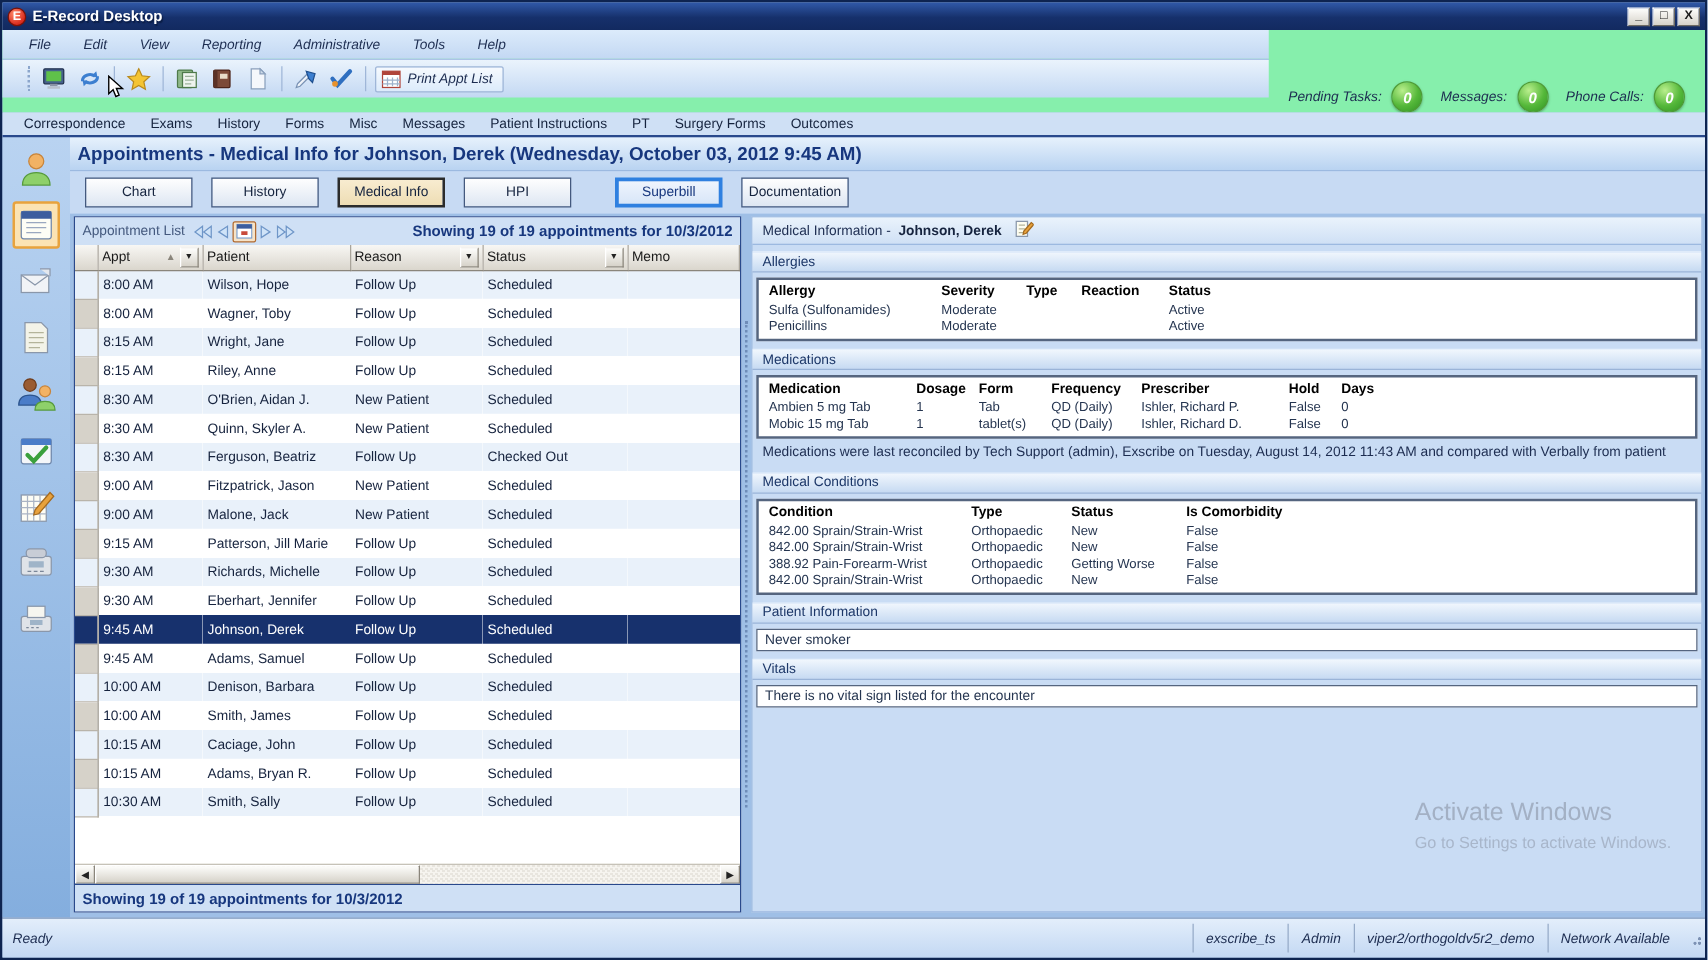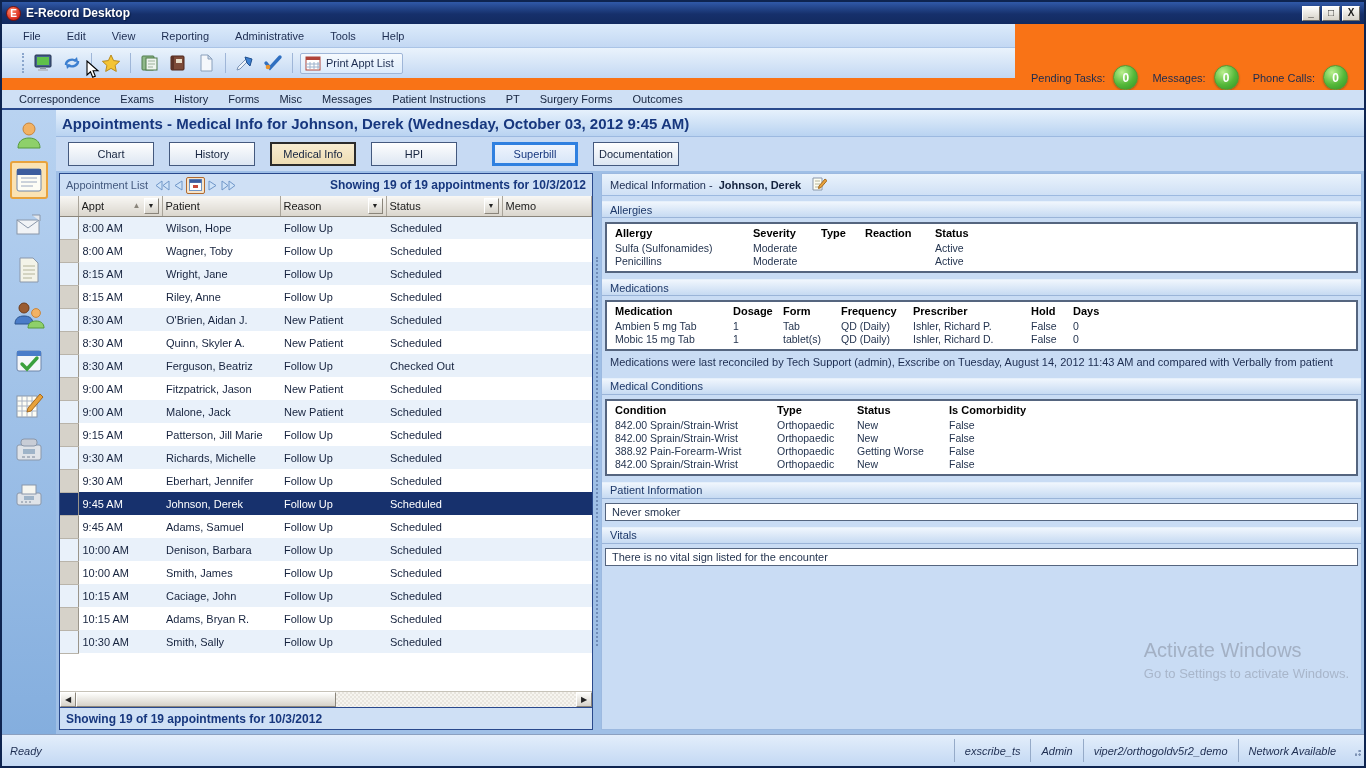--- a/index.html
+++ b/index.html
@@ -15,21 +15,21 @@
     background:radial-gradient(circle at 35% 30%, #ff8a6a,#d92c1e 70%);
     border:1px solid #7a1208; color:#fff; font-weight:bold; font-size:10px;
     display:flex; align-items:center; justify-content:center; margin-right:5px; }
   .title-text { color:#fff; font-weight:bold; font-size:12px; text-shadow:1px 1px 1px #0a1c44; }
   .win-buttons { margin-left:auto; display:flex; gap:2px; }
   .win-btn { width:18px; height:15px; background:linear-gradient(#fdfdfb,#d6d2c9);
     border:1px solid; border-color:#fff #6e6a62 #6e6a62 #fff; font-size:10px; line-height:12px;
     text-align:center; color:#1a1a1a; font-weight:bold; }
 
   
-  .header-region { display:flex; background:#f97316; flex:0 0 auto; }
+  .header-region { display:flex; background:#86efac; flex:0 0 auto;font-style:italic; }
   .header-left { flex:1; }
   .menubar { height:23px; display:flex; align-items:center; padding-left:10px; gap:4px;
     background:linear-gradient(#dcebfb,#c3d8f3); }
   .menu-item { padding:3px 11px; color:#1c2c50; }
   .toolbar { height:31px; display:flex; align-items:center; gap:4px; padding-left:20px;
     background:linear-gradient(#eaf3fc,#c3d8f3); border-top:1px solid #aac4e6; }
   .grip { width:4px; height:20px; border-left:2px dotted #8ba6cc; margin-right:2px; }
   .tb-icon { width:24px; height:22px; display:flex; align-items:center; justify-content:center; }
   .tb-sep { width:1px; height:20px; background:#9fb6d8; margin:0 3px; }
   .print-btn { display:flex; align-items:center; gap:5px; padding:2px 8px 2px 4px;
@@ -135,21 +135,21 @@
     display:flex; align-items:center; padding:0 2px 0 8px; flex:0 0 auto;font-style:italic; }
   .status-right { margin-left:auto; display:flex; align-items:center; height:100%; }
   .status-cell { padding:0 10px; border-left:1px solid #95aac8; display:flex; align-items:center; height:75%; }
   .resize-grip { width:12px; height:12px; margin-left:4px;
     background:
       radial-gradient(circle at 80% 80%, #7d92b4 1px, transparent 1.5px),
       radial-gradient(circle at 50% 80%, #7d92b4 1px, transparent 1.5px),
       radial-gradient(circle at 80% 50%, #7d92b4 1px, transparent 1.5px); }
 
   
-  .watermark { position:absolute; right:12px; bottom:48px; text-align:left; pointer-events:none; }
+  .watermark { position:absolute; right:24px; bottom:48px; text-align:left; pointer-events:none; }
   .watermark .l1 { font-size:20px; color:rgba(150,162,180,.75); }
   .watermark .l2 { font-size:13px; color:rgba(150,162,180,.65); margin-top:4px; }
   .cursor { position:absolute; left:84px; top:58px; z-index:50; pointer-events:none; }
 </style>
 </head>
 <body>
 
 <div class="window">
 
   <div class="titlebar">

